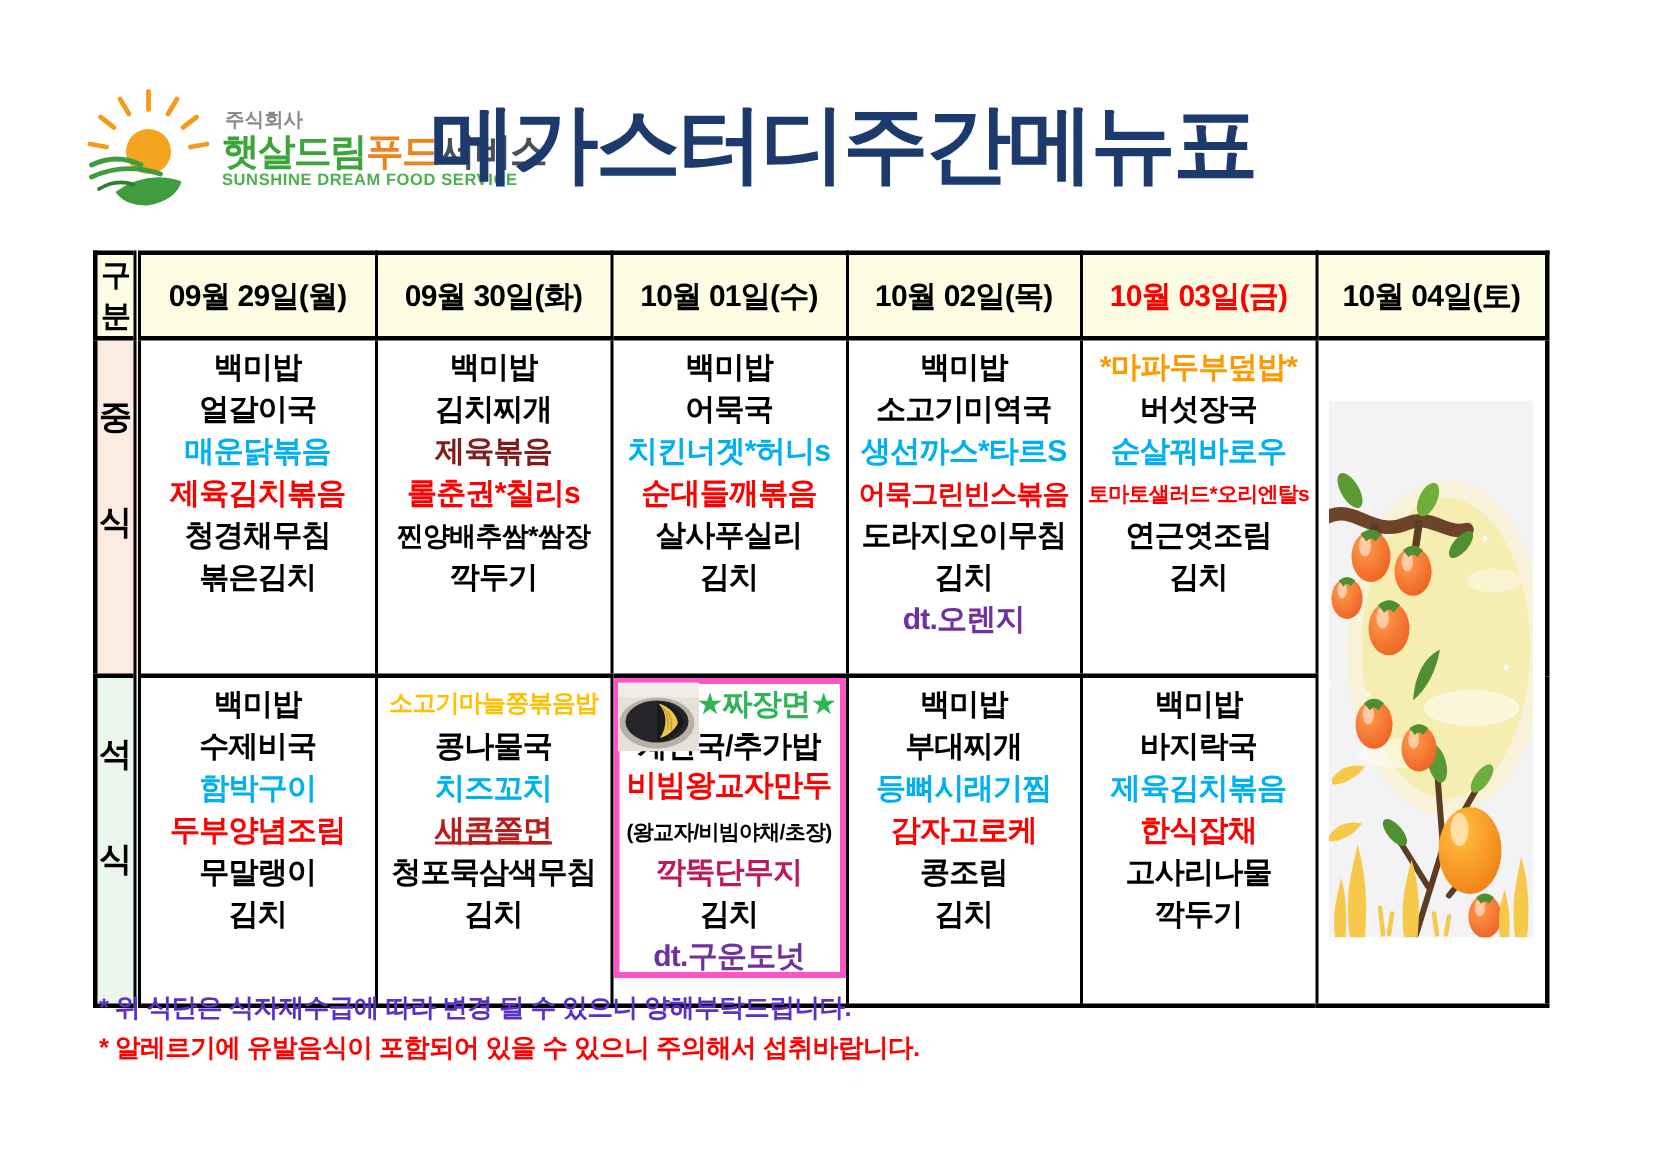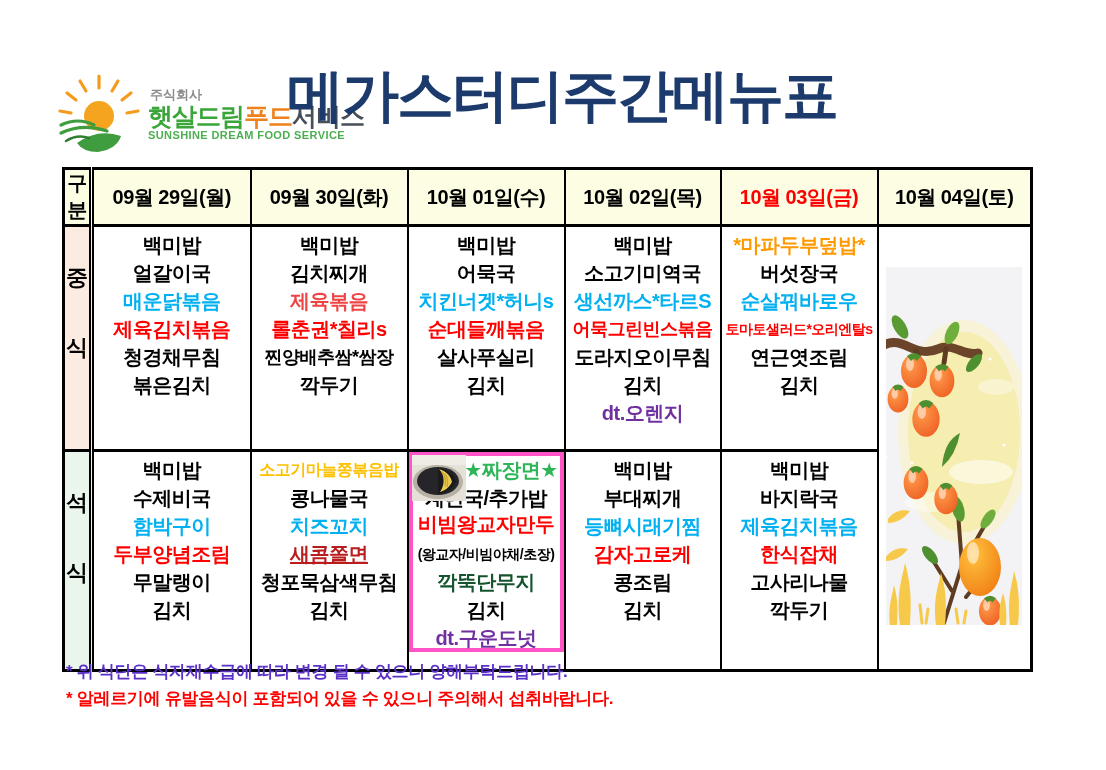--- a/index.html
+++ b/index.html
@@ -1,20 +1,20 @@
 <!DOCTYPE html>
 <html><head>
 <meta charset="utf-8">
 <style>
   html,body{margin:0;padding:0;background:#fff;}
   .page{position:relative;width:1106px;height:770px;background:#ffffff;overflow:hidden;
         font-family:"Liberation Sans","DejaVu Sans",sans-serif;}
 
   
-  .logo{position:absolute;left:58px;top:73px;display:flex;align-items:center;gap:8px;}
+  .logo{position:absolute;left:58px;top:58px;display:flex;align-items:center;gap:8px;}
   .logo-text{display:flex;flex-direction:column;line-height:1.05;}
   .logo-company{font-size:13px;color:#8b8b8b;font-weight:600;margin-left:2px;}
   .logo-name{font-size:25px;font-weight:800;letter-spacing:-1px;margin:1px 0;}
   .logo-name .g{color:#3aa63a;margin-top:35px;} .logo-name .o{color:#f0821e;} .logo-name .d{color:#474f5a;}
   .logo-en{font-size:11px;color:#4caf50;font-weight:600;letter-spacing:.4px;}
 
   
   .title{position:absolute;left:262px;top:58px;width:600px;text-align:center;
          font-size:57px;font-weight:900;color:#1c3a6b;letter-spacing:-2px;}
 
@@ -112,21 +112,21 @@
               <div class="menu-item" style="color: rgb(0, 176, 240);">매운닭볶음</div>
               <div class="menu-item" style="color: rgb(255, 0, 0);">제육김치볶음</div>
               <div class="menu-item" style="color: rgb(0, 0, 0);">청경채무침</div>
               <div class="menu-item" style="color: rgb(0, 0, 0);">볶은김치</div>
             </div>
           </td>
           <td>
             <div class="menu-cell">
               <div class="menu-item" style="color: rgb(0, 0, 0);">백미밥</div>
               <div class="menu-item" style="color: rgb(0, 0, 0);">김치찌개</div>
-              <div class="menu-item" style="color: #ef4444;">제육볶음</div>
+              <div class="menu-item" style="color: #7f1d1d;">제육볶음</div>
               <div class="menu-item" style="color: rgb(255, 0, 0);">롤춘권*칠리s</div>
               <div class="menu-item" style="color: rgb(0, 0, 0); font-size: 18px;">찐양배추쌈*쌈장</div>
               <div class="menu-item" style="color: rgb(0, 0, 0);">깍두기</div>
             </div>
           </td>
           <td>
             <div class="menu-cell">
               <div class="menu-item" style="color: rgb(0, 0, 0);">백미밥</div>
               <div class="menu-item" style="color: rgb(0, 0, 0);">어묵국</div>
               <div class="menu-item" style="color: rgb(0, 176, 240);">치킨너겟*허니s</div>
@@ -257,21 +257,21 @@
     <ellipse cx="26" cy="27" rx="25" ry="17" fill="#b7b0a4"></ellipse>
     <ellipse cx="26" cy="26" rx="21" ry="14" fill="#26262a"></ellipse>
     <path d="M26,13 C36,14 43,20 44,27 C40,35 32,39 26,39 Z" fill="#1a1a1d"></path>
     <path d="M27,14 C34,16 39,21 40,27 C37,33 32,36 28,37 C33,30 33,20 27,14 Z" fill="#e9c94f"></path>
     <path d="M30,17 C33,20 34,26 33,31 M33,19 C36,23 36,28 35,32" fill="none" stroke="#c9a32e" stroke-width="1.2"></path>
   </svg>
 <div class="menu-item beside-photo" style="color: rgb(47, 181, 88);">★짜장면★</div>
               <div class="menu-item" style="color: rgb(0, 0, 0);">계란국/추가밥</div>
               <div class="menu-item" style="color: rgb(255, 0, 0); font-family: Liberation Mono, monospace;">비빔왕교자만두</div>
               <div class="menu-item" style="color: rgb(0, 0, 0); font-size: 14px;">(왕교자/비빔야채/초장)</div>
-              <div class="menu-item" style="color: #14532d;">깍뚝단무지</div>
+              <div class="menu-item" style="color: #be185d;">깍뚝단무지</div>
               <div class="menu-item" style="color: rgb(0, 0, 0);">김치</div>
               <div class="menu-item" style="color: rgb(112, 48, 160);">dt.구운도넛</div>
             </div>
           </td>
           <td>
             <div class="menu-cell">
               <div class="menu-item" style="color: rgb(0, 0, 0);">백미밥</div>
               <div class="menu-item" style="color: rgb(0, 0, 0);">부대찌개</div>
               <div class="menu-item" style="color: rgb(0, 176, 240);">등뼈시래기찜</div>
               <div class="menu-item" style="color: rgb(255, 0, 0);">감자고로케</div>

